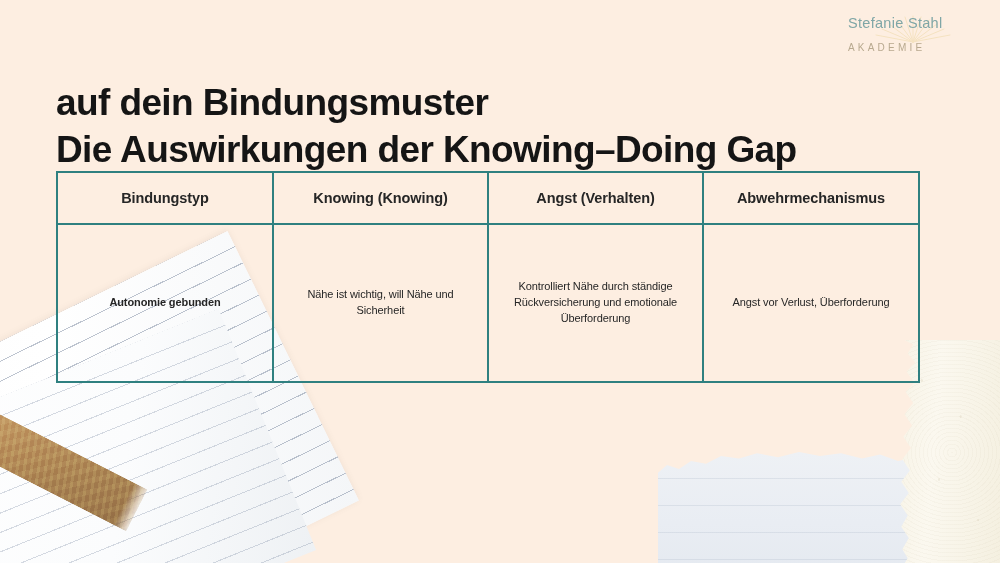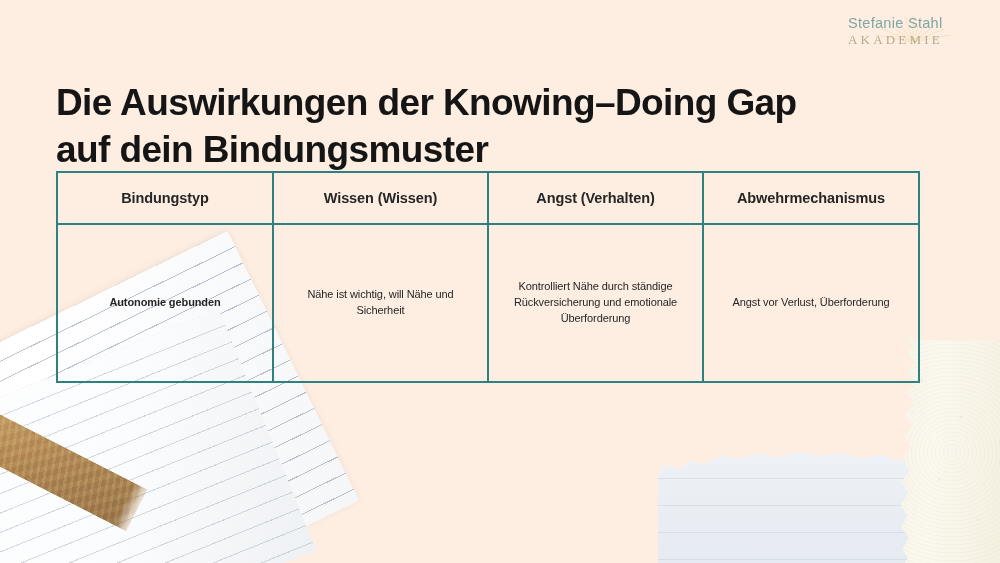--- a/index.html
+++ b/index.html
@@ -182,25 +182,25 @@
     position: relative;
     font-family: "Liberation Sans", sans-serif;
     font-size: 14.5px;
     letter-spacing: 0.3px;
     color: #7fa6a6;
     line-height: 1.1;
     white-space: nowrap;
   }
   .logo-sub {
     position: relative;
-    font-family: Liberation Serif, serif;
-    font-size: 13px;
+    font-family: Liberation Sans, sans-serif;
+    font-size: 10px;
     letter-spacing: 3.2px;
     color: #b8a98f;
-    margin-top: 0;
+    margin-top: 10px;
     white-space: nowrap;
   }
 
   
   .title {
     position: absolute;
     left: 56px;
     top: 54px;
     width: 860px;
     font-family: "Liberation Sans", sans-serif;
@@ -287,36 +287,36 @@
         <line x1="59" y1="30" x2="90" y2="17"></line>
         <line x1="59" y1="30" x2="22" y2="23"></line>
         <line x1="59" y1="30" x2="96" y2="23"></line>
       </g>
     </svg>
     <div class="logo-name">Stefanie Stahl</div>
     <div class="logo-sub">AKADEMIE</div>
   </div>
 
   <h1 class="title">
+    <span class="title-line">auf dein Bindungsmuster</span>
     <span class="title-line">Die Auswirkungen der Knowing–Doing Gap</span>
-    <span class="title-line">auf dein Bindungsmuster</span>
   </h1>
 
   <div class="table-wrap">
     <table class="matrix">
       <colgroup>
         <col class="col-1">
           <col class="col-2">
           <col class="col-3">
           <col class="col-4">
       </colgroup>
       <thead>
         <tr>
           <th>Bindungstyp</th>
-          <th>Wissen (Wissen)</th>
+          <th>Knowing (Knowing)</th>
           <th>Angst (Verhalten)</th>
           <th>Abwehrmechanismus</th>
         </tr>
       </thead>
       <tbody>
         <tr class="row-1">
           <td class="rowhead">Autonomie gebunden</td>
           <td>Nähe ist wichtig, will Nähe und Sicherheit</td>
           <td>Kontrolliert Nähe durch ständige Rückversicherung und emotionale Überforderung</td>
           <td>Angst vor Verlust, Überforderung</td>

